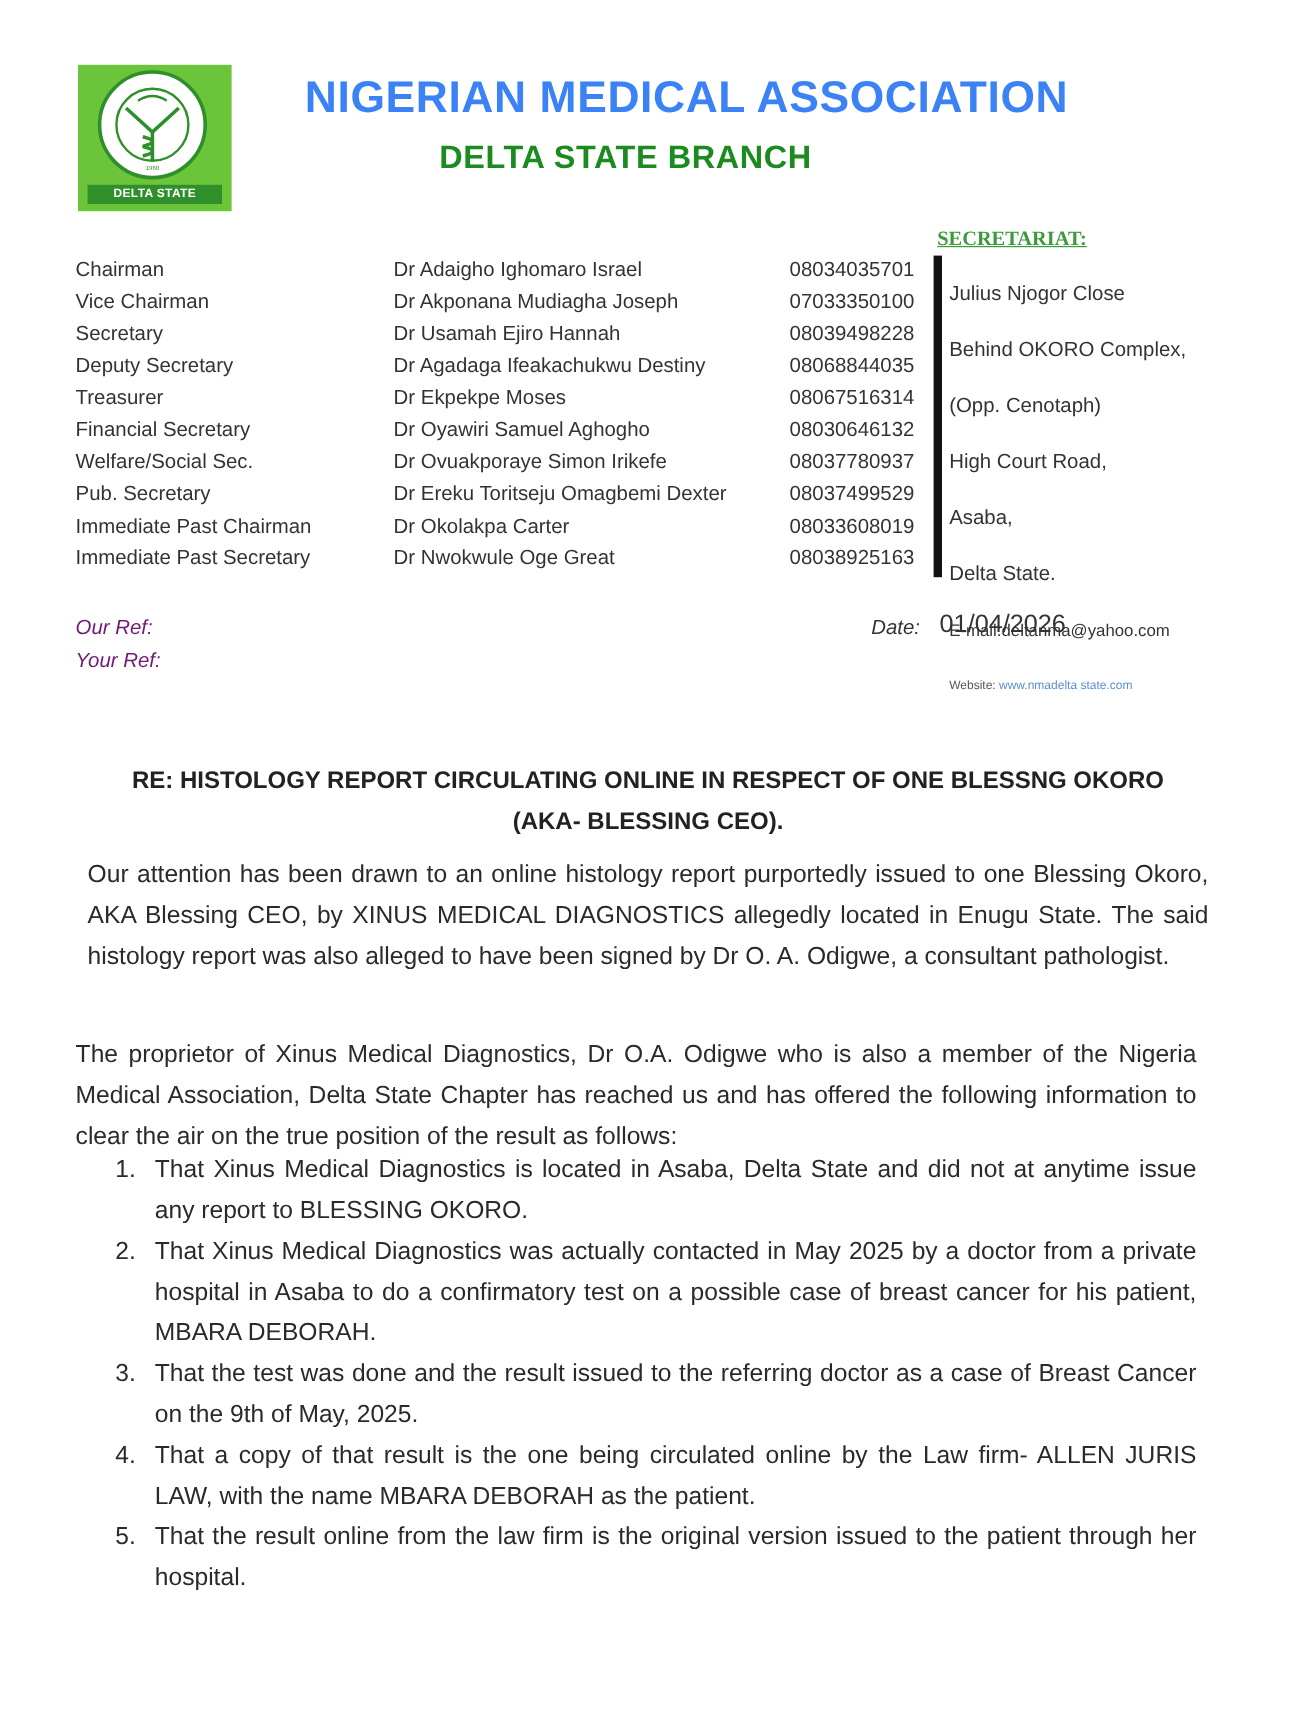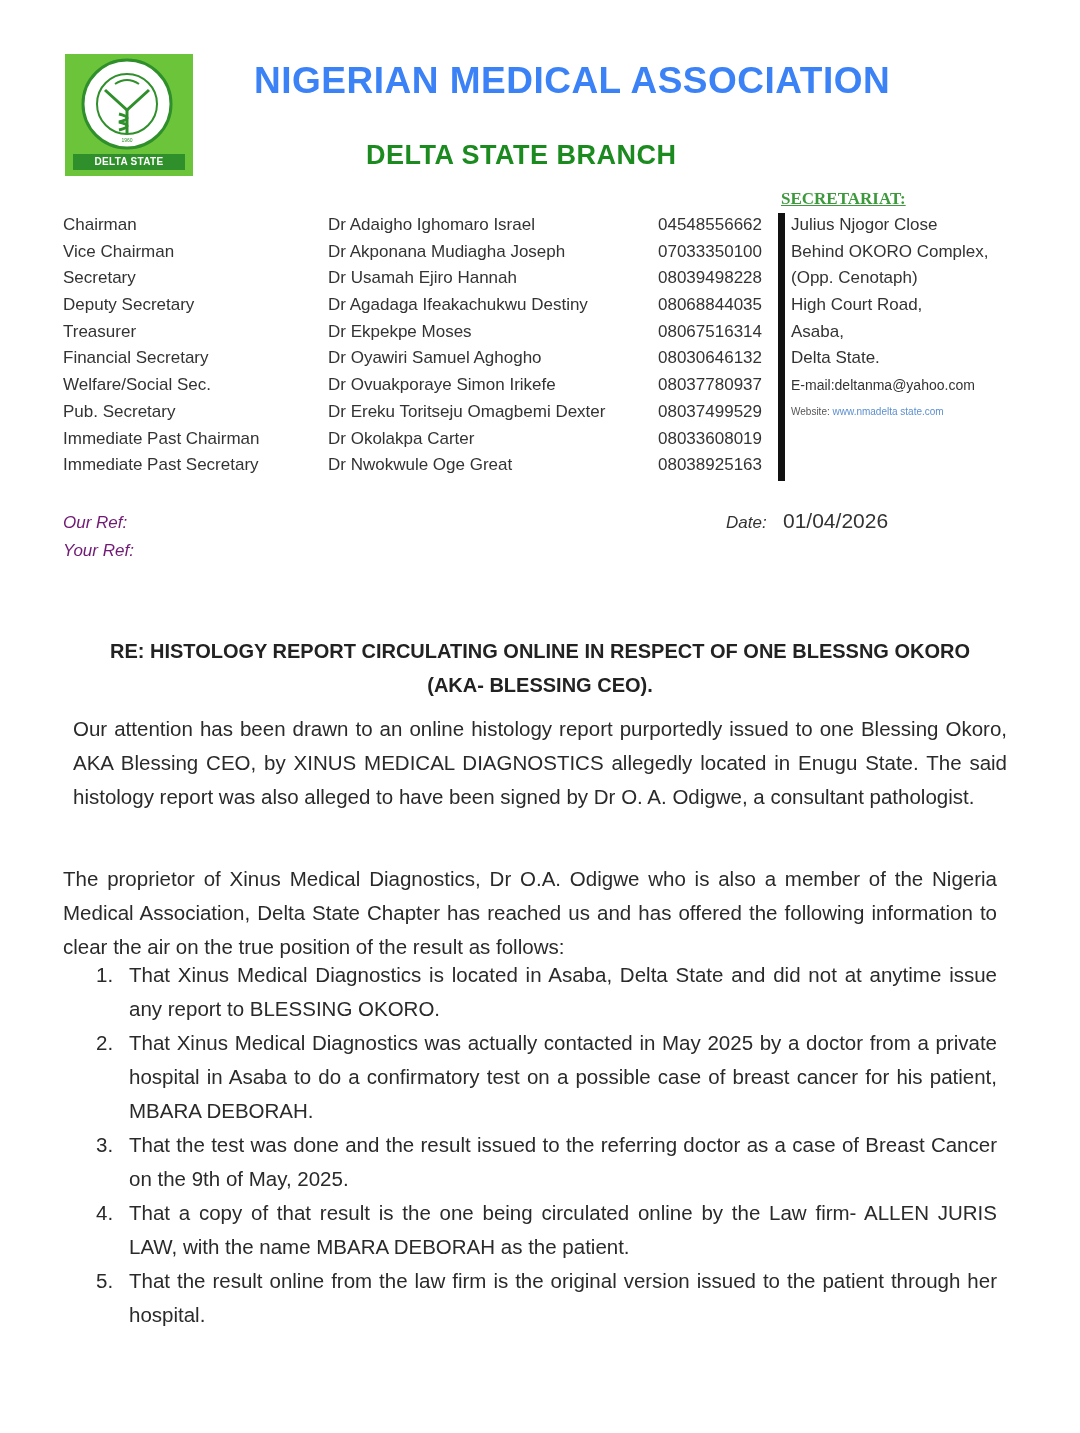--- a/index.html
+++ b/index.html
@@ -9,33 +9,33 @@
   .logo { position: absolute; left: 65px; top: 54px; width: 128px; height: 122px;
           background: #6cc43a; }
   .logo svg { position: absolute; left: 0; top: 0; }
   .logo-tag { position: absolute; left: 8px; bottom: 6px; width: 112px; height: 16px;
               background: #2f8f2a; color: #fff; font-size: 10px; font-weight: bold;
               text-align: center; line-height: 16px; letter-spacing: 0.3px; }
 
   .org-title { position: absolute; left: 254px; top: 60px; font-size: 37px; font-weight: bold;
                color: #3b82f6; letter-spacing: 0.5px; white-space: nowrap; }
   .org-branch { position: absolute; left: 366px; top: 116px; font-size: 27px; font-weight: bold;
-                color: #1b8a1f; letter-spacing: 0.5px; white-space: nowrap; margin-top: 24px; }
+                color: #1b8a1f; letter-spacing: 0.5px; white-space: nowrap; }
 
   .officers { position: absolute; left: 63px; top: 212px; font-size: 17px; color: #333; }
   .officer-row { position: relative; height: 26.7px; line-height: 26px; white-space: nowrap; }
   .officer-role { position: absolute; left: 0; }
   .officer-name { position: absolute; left: 265px; }
   .officer-phone { position: absolute; left: 595px; }
 
   .sec-bar { position: absolute; left: 778px; top: 213px; width: 7px; height: 268px; background: #111; }
   .sec-heading { position: absolute; left: 781px; top: 189px; font-family: "Liberation Serif", serif;
                  font-weight: bold; font-size: 17px; color: #3c9a3c; text-decoration: underline; }
   .sec-lines { position: absolute; left: 791px; top: 212px; font-size: 17px; color: #333; }
-  .sec-line { height: 26.7px; line-height: 26px; white-space: nowrap; }
+  .sec-line { height: 26.7px; line-height: 26px; white-space: nowrap; margin-top: 20px; }
   .sec-email { font-size: 14px; }
   .sec-web { font-size: 10px; color: #555; }
   .sec-web a { color: #5b8fd0; text-decoration: none; }
 
   .ref { position: absolute; left: 63px; font-style: italic; font-size: 17px; color: #701a75; }
   .ref-our { top: 513px; }
   .ref-your { top: 541px; }
   .date-label { position: absolute; left: 726px; top: 513px; font-style: italic; font-size: 17px; color: #333; }
   .date-val { position: absolute; left: 783px; top: 509px; font-size: 21px; color: #333; }
 
@@ -68,21 +68,21 @@
   <div class="logo-tag">DELTA STATE</div>
 </div>
 
 <div class="org-title">NIGERIAN MEDICAL ASSOCIATION</div>
 <div class="org-branch">DELTA STATE BRANCH</div>
 
 <div class="officers">
   <div class="officer-row">
     <span class="officer-role">Chairman</span>
     <span class="officer-name">Dr Adaigho Ighomaro Israel</span>
-    <span class="officer-phone">04548556662</span>
+    <span class="officer-phone">08034035701</span>
   </div>
   <div class="officer-row">
     <span class="officer-role">Vice Chairman</span>
     <span class="officer-name">Dr Akponana Mudiagha Joseph</span>
     <span class="officer-phone">07033350100</span>
   </div>
   <div class="officer-row">
     <span class="officer-role">Secretary</span>
     <span class="officer-name">Dr Usamah Ejiro Hannah</span>
     <span class="officer-phone">08039498228</span>

